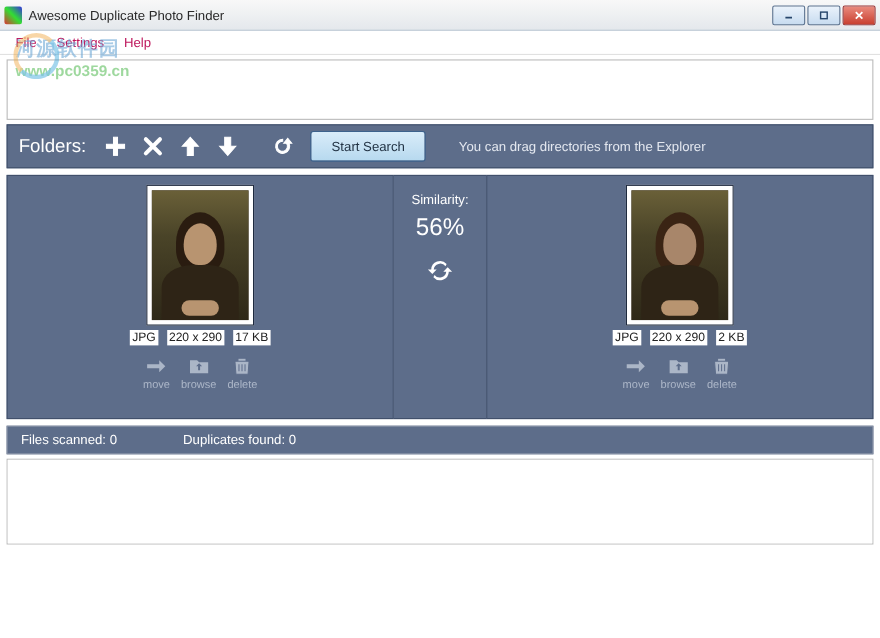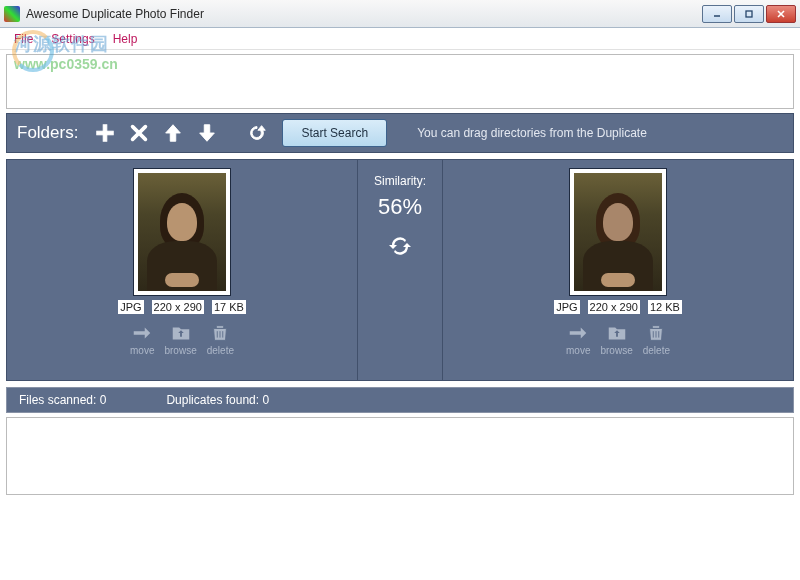--- a/index.html
+++ b/index.html
@@ -135,21 +135,21 @@
         <path d="M12 21l-8-9h5V3h6v9h5z"></path>
       </svg>
     </div>
   <div class="sep"></div>
   <div class="tbtn">
       <svg viewBox="0 0 24 24">
         <path d="M12 5a7 7 0 1 0 6.3 4H21l-4-5-4 5h2.7A5 5 0 1 1 12 7z"></path>
       </svg>
     </div>
   <button class="start-btn">Start Search</button>
-  <div class="hint">You can drag directories from the Duplicate</div>
+  <div class="hint">You can drag directories from the Explorer</div>
 </div>
 
 <div class="compare">
   <div class="side">
     <div class="thumb">
       <div class="thumb-img">
           <div class="mona-bg"></div>
           <div class="mona-hair"></div>
           <div class="mona-face"></div>
           <div class="mona-body"></div>
@@ -196,21 +196,21 @@
           <div class="mona-bg"></div>
           <div class="mona-hair"></div>
           <div class="mona-face"></div>
           <div class="mona-body"></div>
           <div class="mona-hands"></div>
         </div>
     </div>
     <div class="meta">
       <span>JPG</span>
       <span>220 x 290</span>
-      <span>12 KB</span>
+      <span>2 KB</span>
     </div>
     <div class="actions">
       <div class="act">
           <svg viewBox="0 0 24 24">
             <path d="M3 10h12V6l6 6-6 6v-4H3z"></path>
           </svg>
           <div class="alabel">move</div>
         </div>
       <div class="act">
           <svg viewBox="0 0 24 24">

